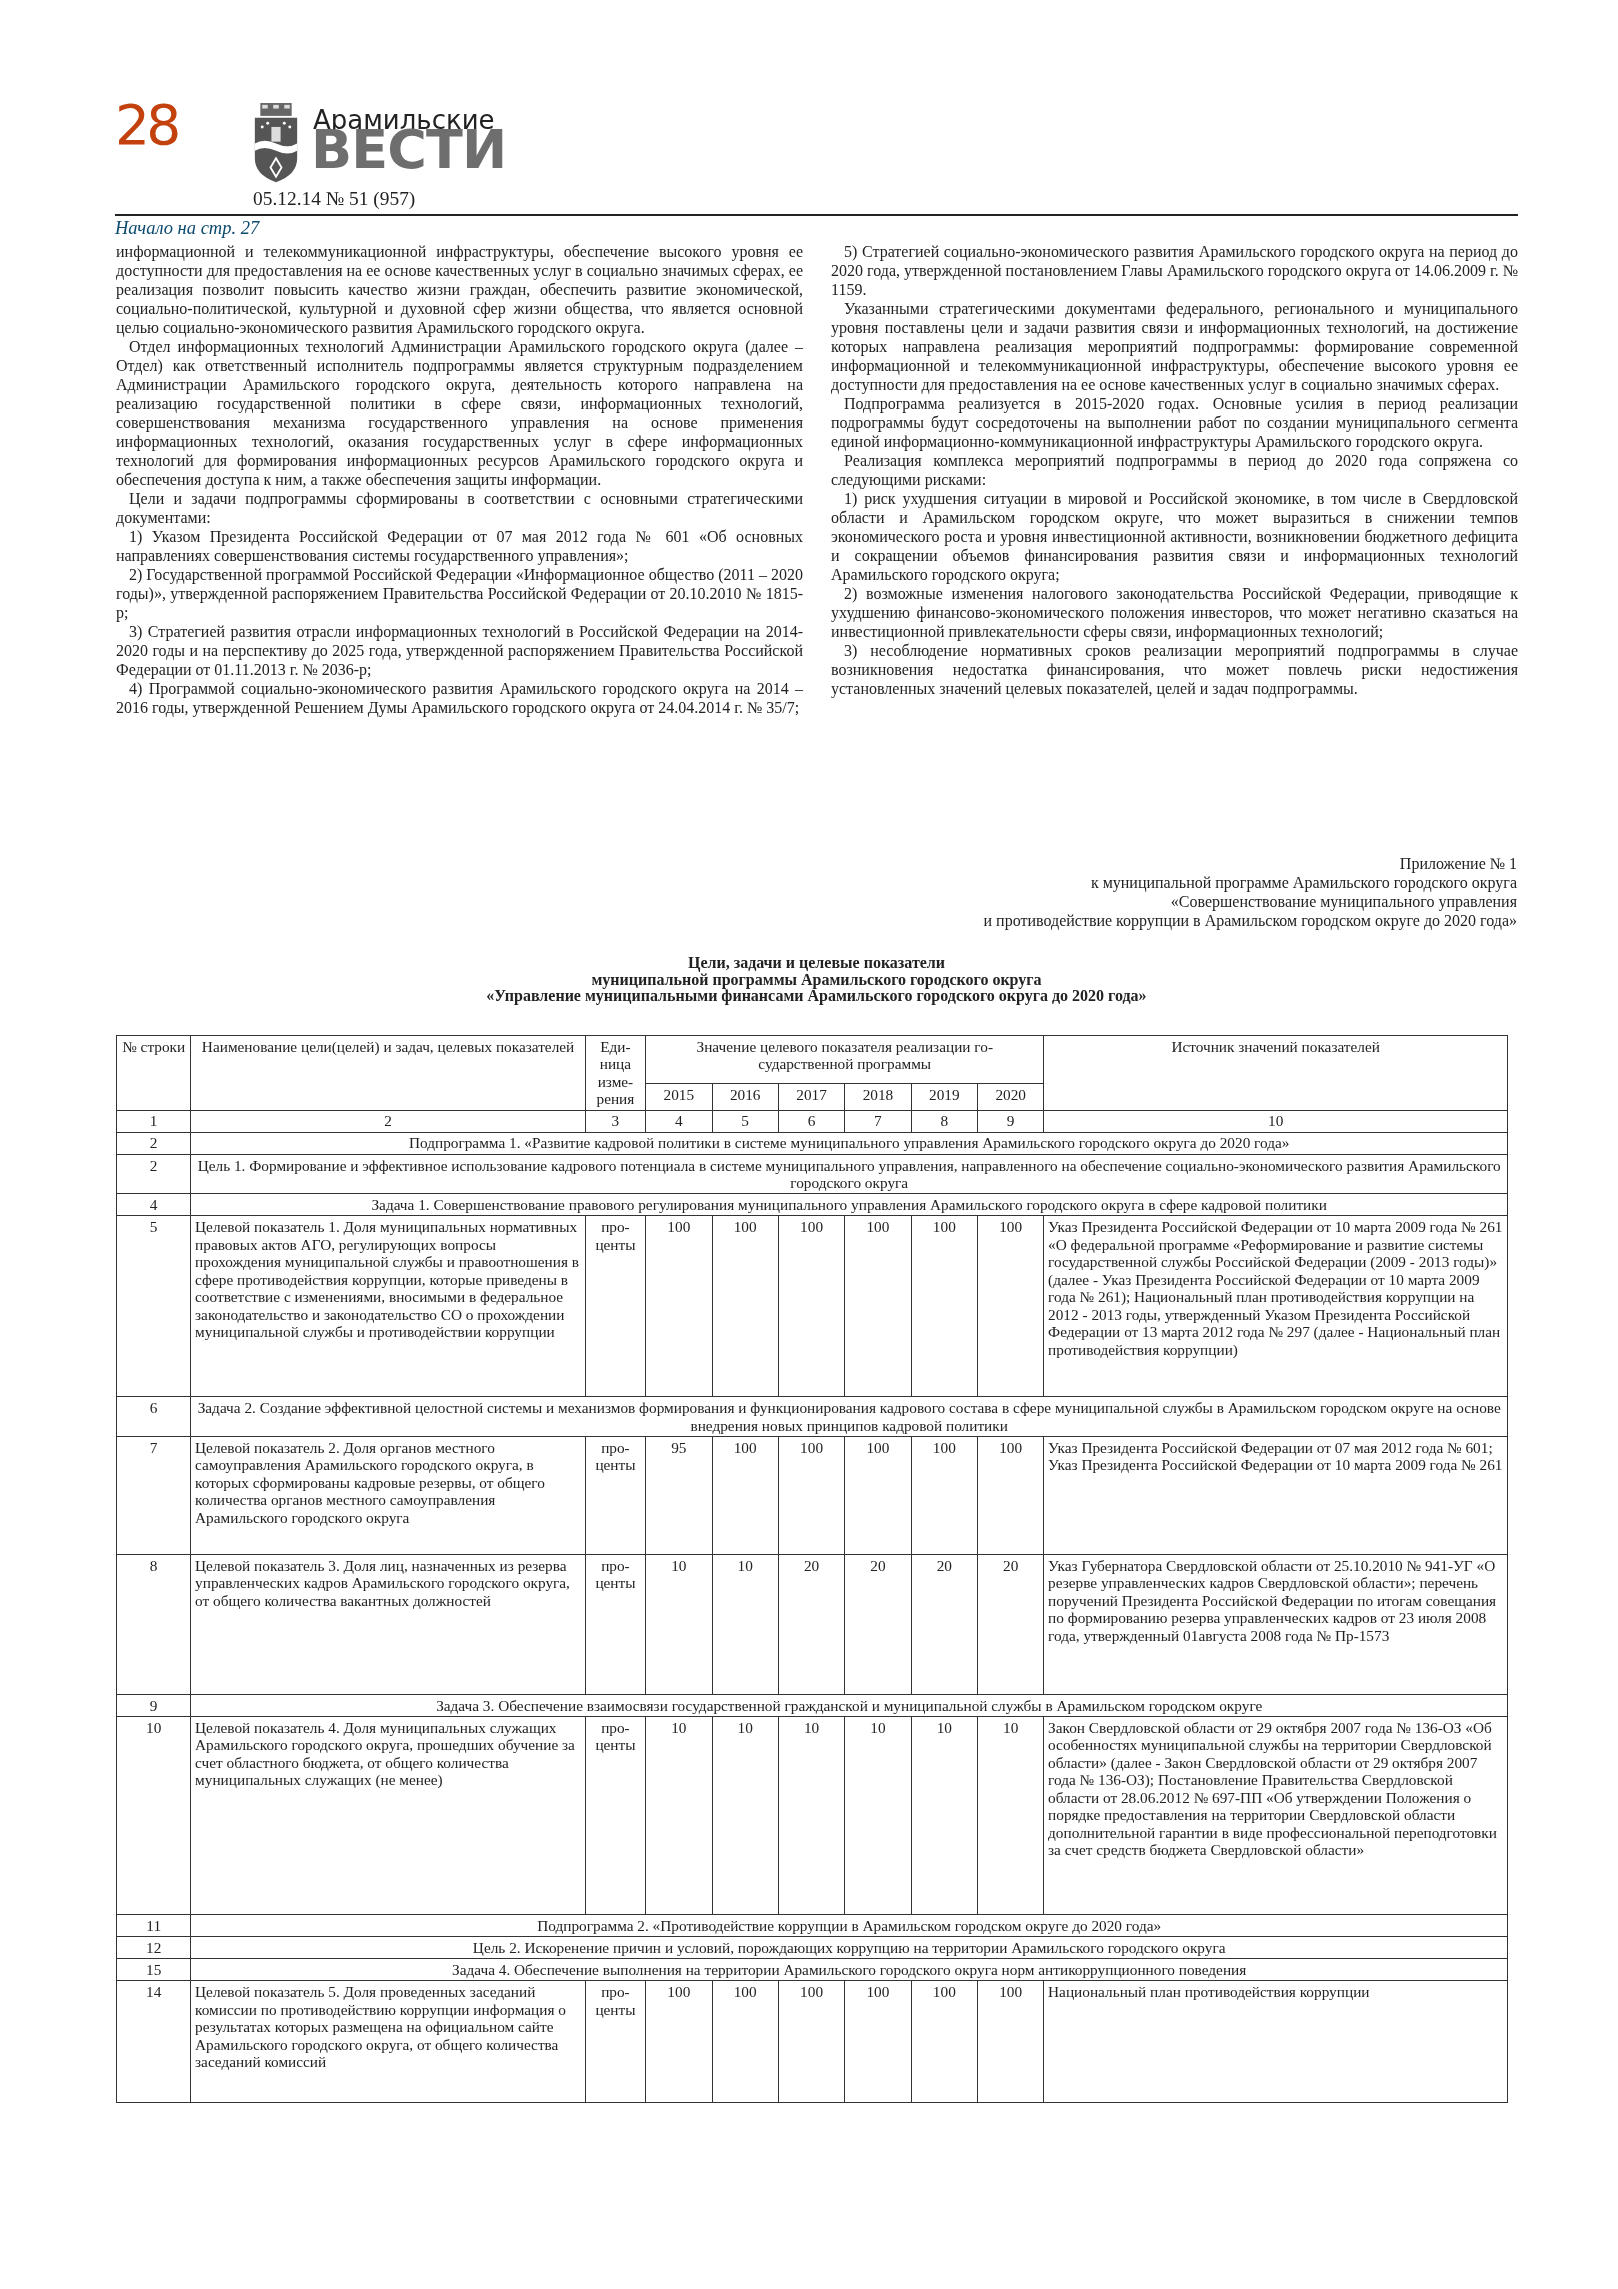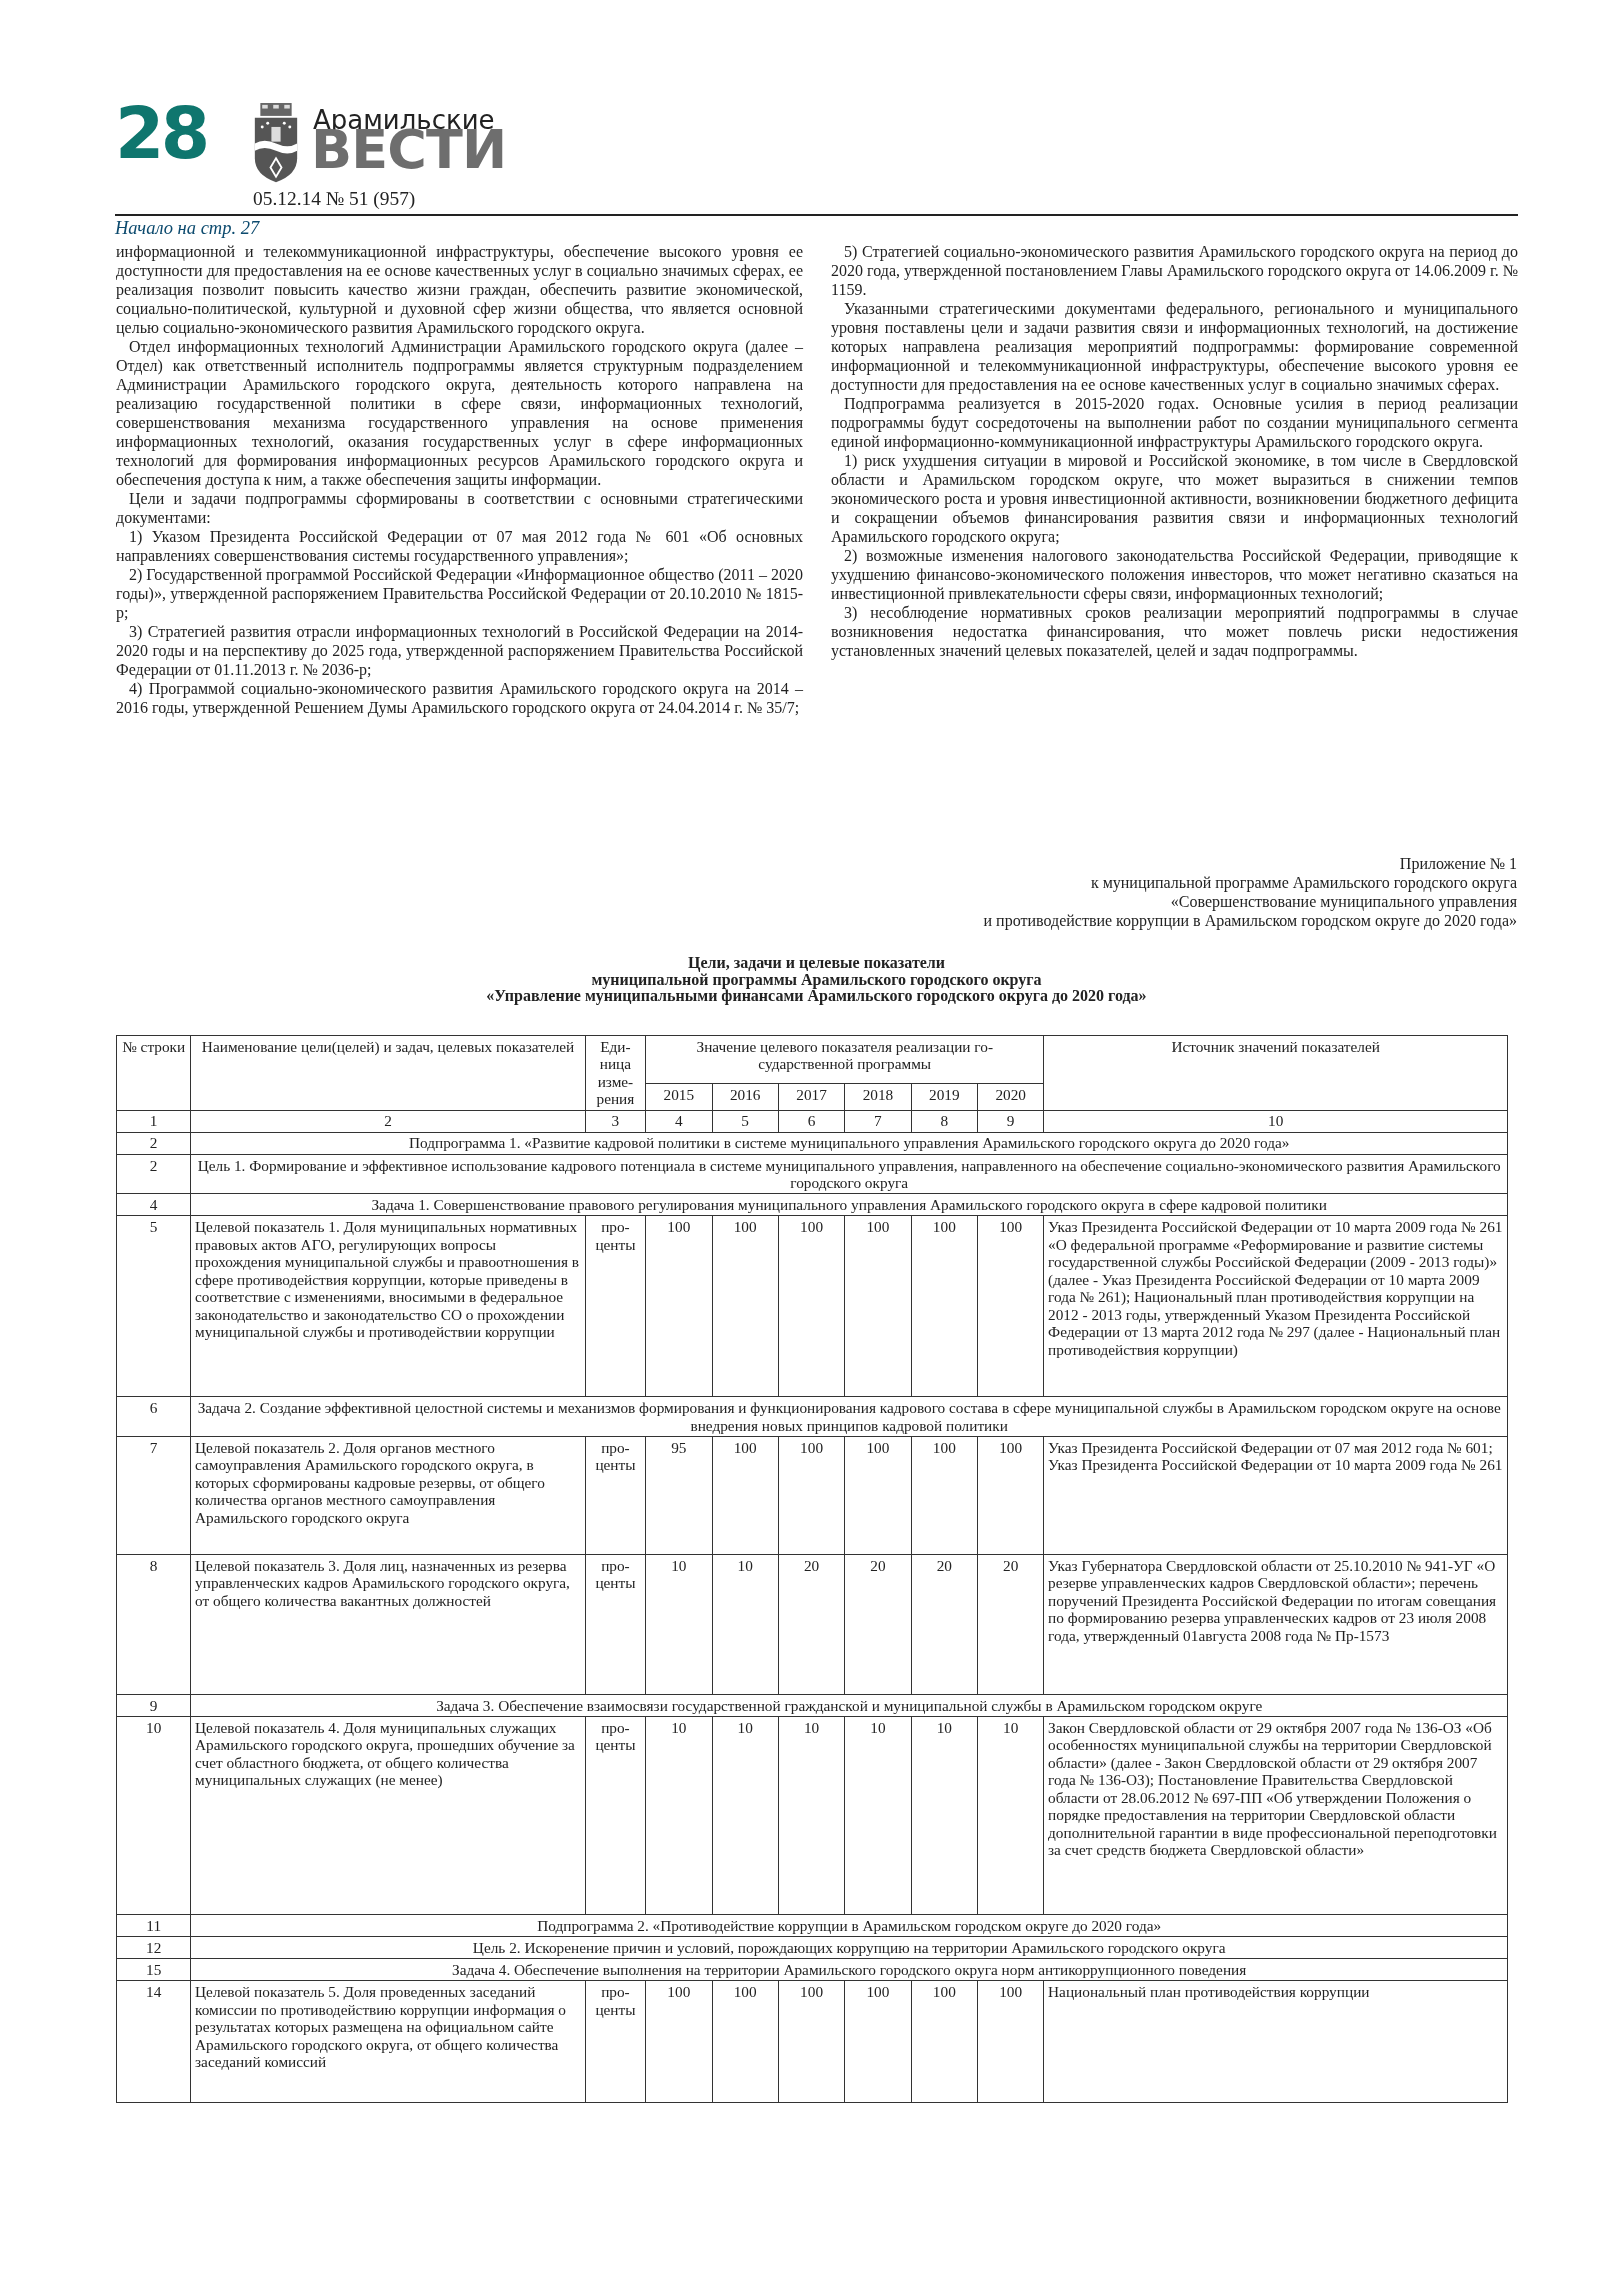--- a/index.html
+++ b/index.html
@@ -1,20 +1,20 @@
 <!DOCTYPE html>
 <html style="font-size:14.8px"><head>
 <meta charset="utf-8">
 <style>
   html, body { margin: 0; padding: 0; background: #ffffff; }
   body { width: 1619px; height: 2290px; position: relative; overflow: hidden;
          font-family: "Liberation Serif", "DejaVu Serif", serif; color: #222; }
   .masthead { position: absolute; left: 115px; top: 103px; height: 111px; width: 1403px; }
   .page-num { position: absolute; left: 0; top: -5.5px; font-family: "DejaVu Sans", sans-serif;
-              font-weight: bold; font-size: 71px; letter-spacing: -3.7px; color: #0f766e; line-height: 1; }
+              font-weight: normal; font-size: 55px; letter-spacing: -3.7px; color: #c2410c; line-height: 1; }
   .crest { position: absolute; left: 138px; top: 0; width: 46px; height: 81px; }
   .brand-small { position: absolute; left: 198px; top: 1.8px; font-family: "DejaVu Sans", sans-serif;
                  font-size: 26px; color: #222; letter-spacing: 0px; }
   .brand-big { position: absolute; left: 196px; top: 20px; font-family: "DejaVu Sans", sans-serif;
                font-weight: bold; font-size: 54px; color: #6e6e6e; letter-spacing: -0.9px; line-height: 1; }
   .issue { position: absolute; left: 138px; top: 85px; font-size: 19.4px; color: #222; }
   .rule { position: absolute; left: 115px; top: 214px; width: 1403px; height: 1.8px; background: #222; }
   .continued { position: absolute; left: 115px; top: 218px; font-style: italic; font-size: 18.5px; color: #0c4a6e; }
 
   .col { position: absolute; top: 242px; font-size: 16px; line-height: 19px; text-align: justify; }
@@ -73,20 +73,21 @@
   <p>Цели и задачи подпрограммы сформированы в соответствии с основными стратегическими документами:</p>
   <p>1) Указом Президента Российской Федерации от 07 мая 2012 года № 601 «Об основных направлениях совершенствования системы государственного управления»;</p>
   <p>2) Государственной программой Российской Федерации «Информационное общество (2011 – 2020 годы)», утвержденной распоряжением Правительства Российской Федерации от 20.10.2010 № 1815-р;</p>
   <p>3) Стратегией развития отрасли информационных технологий в Российской Федерации на 2014-2020 годы и на перспективу до 2025 года, утвержденной распоряжением Правительства Российской Федерации от 01.11.2013 г. № 2036-р;</p>
   <p>4) Программой социально-экономического развития Арамильского городского округа на 2014 – 2016 годы, утвержденной Решением Думы Арамильского городского округа от 24.04.2014 г. № 35/7;</p>
 </div>
 <div class="col right">
   <p>5) Стратегией социально-экономического развития Арамильского городского округа на период до 2020 года, утвержденной постановлением Главы Арамильского городского округа от 14.06.2009 г. № 1159.</p>
   <p>Указанными стратегическими документами федерального, регионального и муниципального уровня поставлены цели и задачи развития связи и информационных технологий, на достижение которых направлена реализация мероприятий подпрограммы: формирование современной информационной и телекоммуникационной инфраструктуры, обеспечение высокого уровня ее доступности для предоставления на ее основе качественных услуг в социально значимых сферах.</p>
   <p>Подпрограмма реализуется в 2015-2020 годах. Основные усилия в период реализации подрограммы будут сосредоточены на выполнении работ по создании муниципального сегмента единой информационно-коммуникационной инфраструктуры Арамильского городского округа.</p>
+  <p>Реализация комплекса мероприятий подпрограммы в период до 2020 года сопряжена со следующими рисками:</p>
   <p>1) риск ухудшения ситуации в мировой и Российской экономике, в том числе в Свердловской области и Арамильском городском округе, что может выразиться в снижении темпов экономического роста и уровня инвестиционной активности, возникновении бюджетного дефицита и сокращении объемов финансирования развития связи и информационных технологий Арамильского городского округа;</p>
   <p>2) возможные изменения налогового законодательства Российской Федерации, приводящие к ухудшению финансово-экономического положения инвесторов, что может негативно сказаться на инвестиционной привлекательности сферы связи, информационных технологий;</p>
   <p>3) несоблюдение нормативных сроков реализации мероприятий подпрограммы в случае возникновения недостатка финансирования, что может повлечь риски недостижения установленных значений целевых показателей, целей и задач подпрограммы.</p>
 </div>
 
 <div class="appendix">
   <div>Приложение № 1</div>
   <div>к муниципальной программе Арамильского городского округа</div>
   <div>«Совершенствование муниципального управления</div>
   <div>и противодействие коррупции в Арамильском городском округе до 2020 года»</div>

